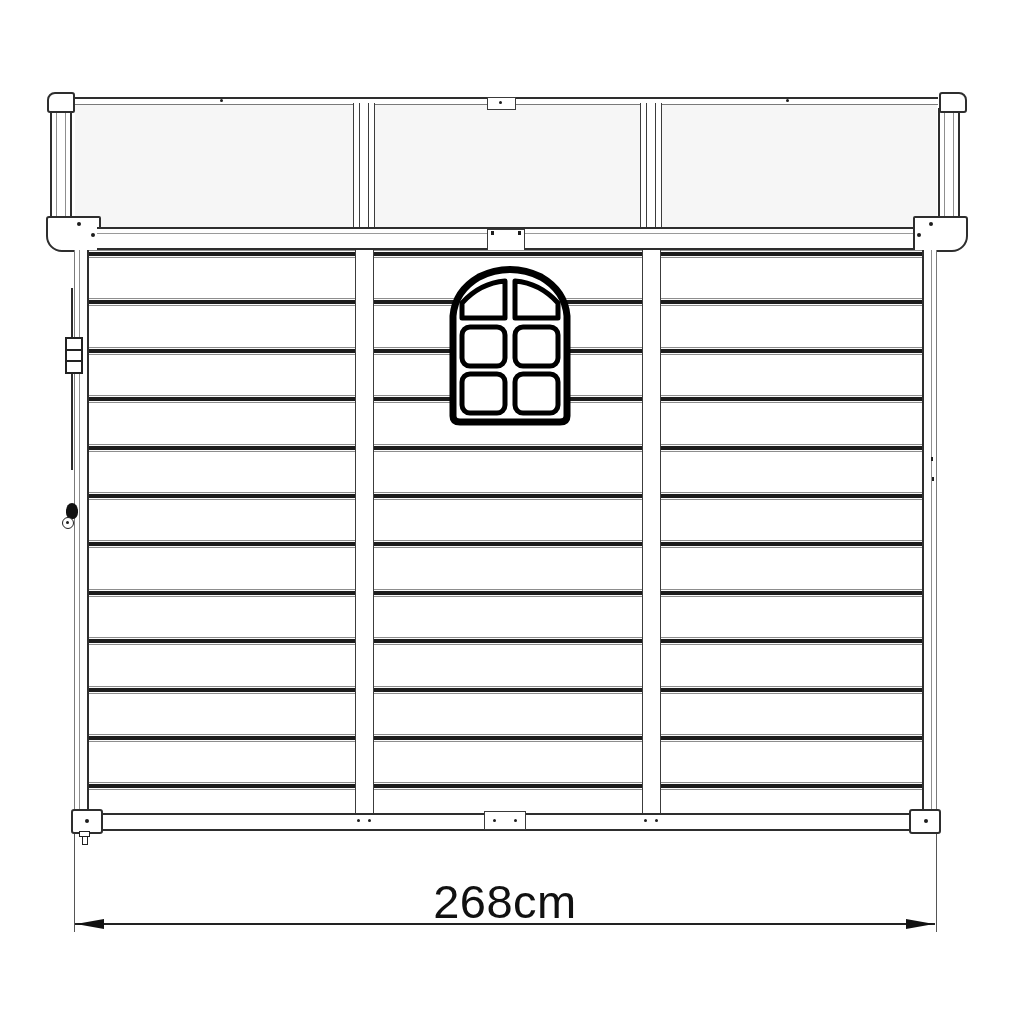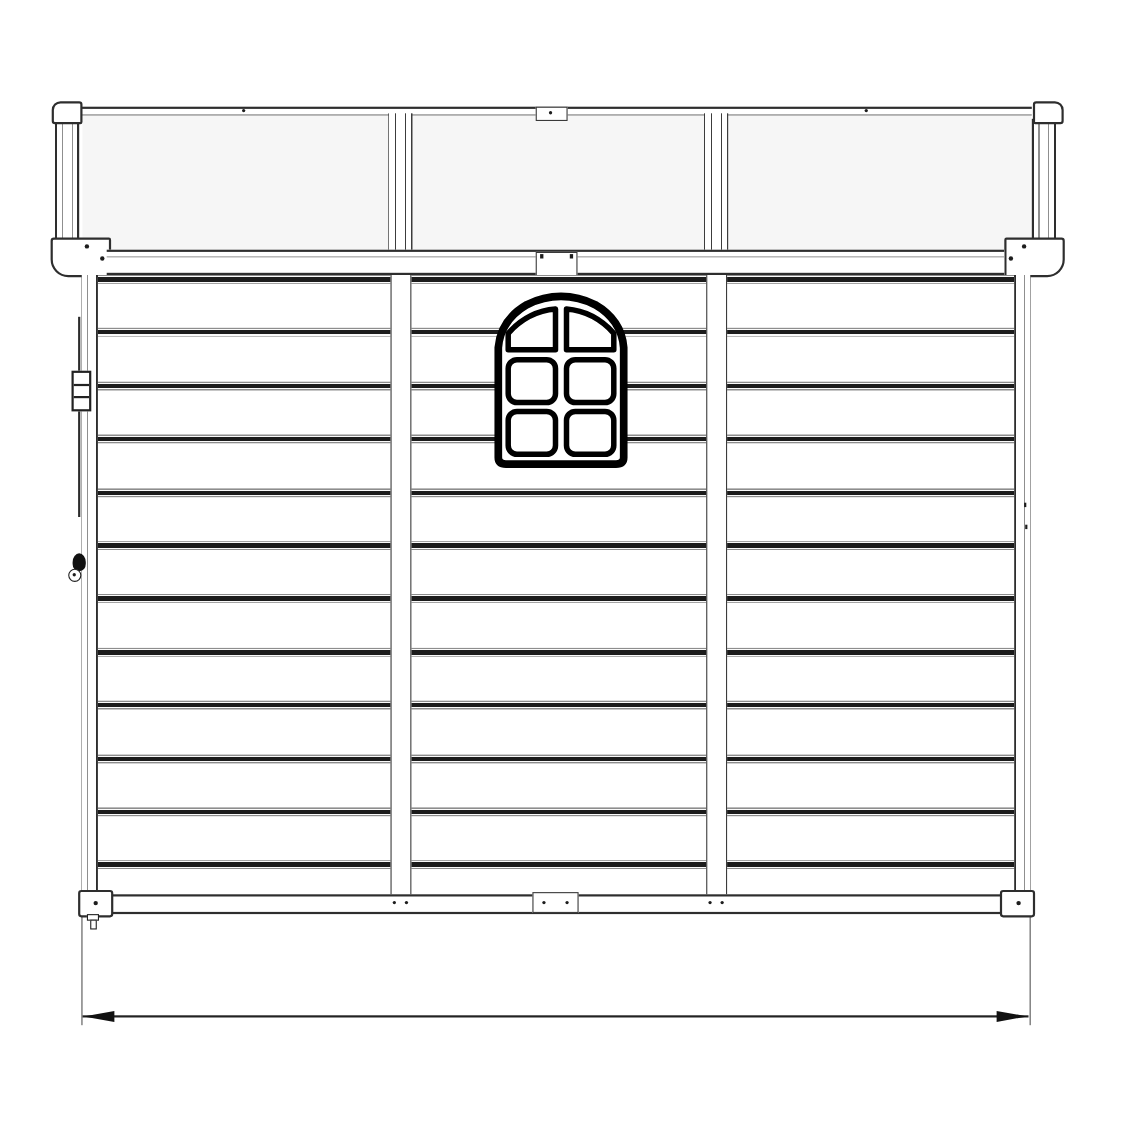--- a/index.html
+++ b/index.html
@@ -135,14 +135,15 @@
 
   <div class="abs foot" style="left:909px;top:809px;width:28px;height:21px;z-index:9;">
     <div class="dot" style="left:13px;top:8px;width:4px;height:4px;"></div>
   </div>
 
   <div class="abs extline" style="left:74px;top:833px;height:99px;"></div>
   <div class="abs extline" style="left:936px;top:831px;height:101px;"></div>
   <div class="abs dimline" style="left:75px;top:923px;width:860px;"></div>
   <div class="abs arrow-l" style="left:76px;top:919px;"></div>
   <div class="abs arrow-r" style="left:906px;top:919px;"></div>
+  <div class="abs dimlabel" style="left:355px;top:878px;width:300px;">268cm</div>
 
 </div>
 
 </body></html>

